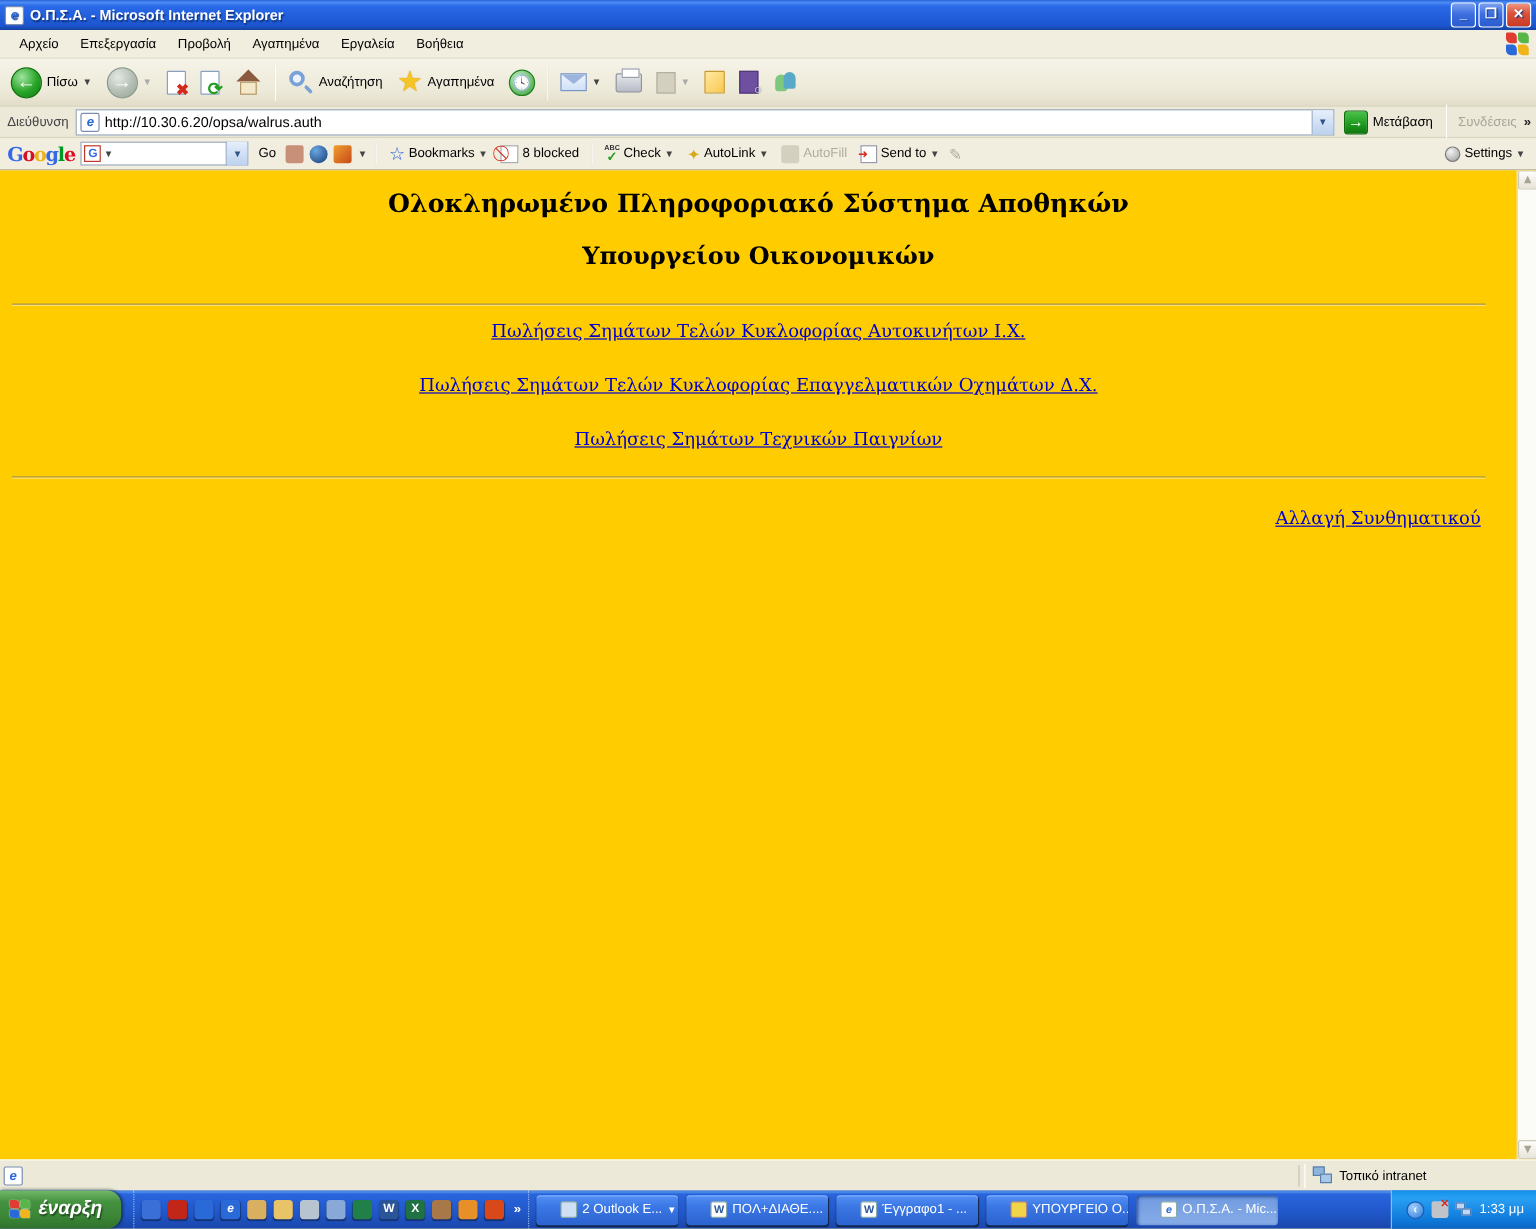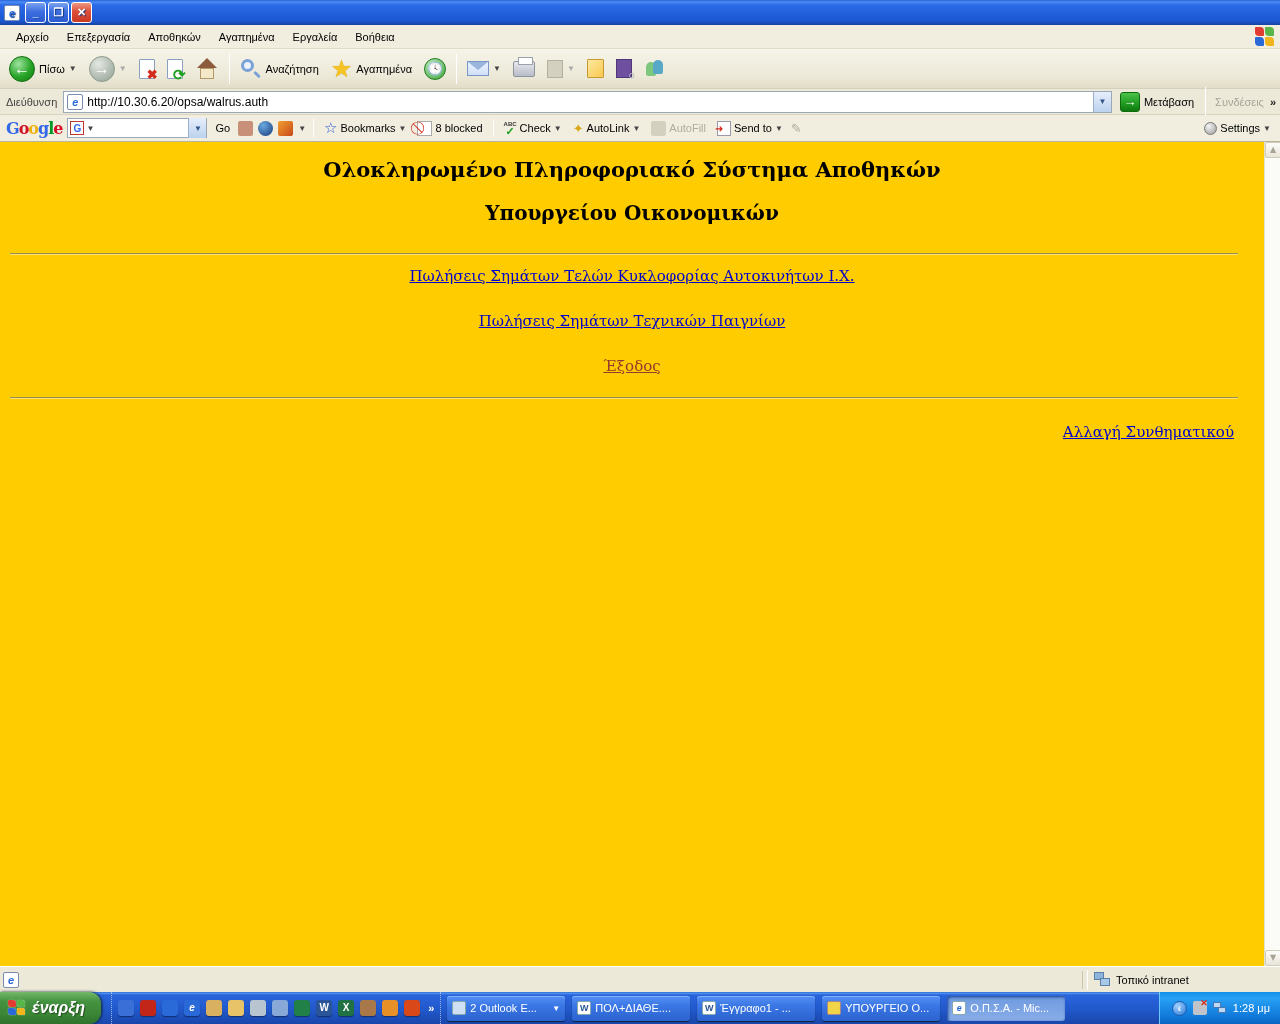--- a/index.html
+++ b/index.html
@@ -155,21 +155,21 @@
     background:linear-gradient(180deg,#74b86a 0%,#449240 30%,#3a8536 70%,#2e722b 100%);
     border-radius:0 12px 12px 0; box-shadow:1px 0 3px #123; color:#fff; font-weight:bold; font-style:italic; font-size:16px;
     text-shadow:1px 1px 1px #234f20; }
   .startflag { width:18px; height:16px; display:grid; grid-template-columns:8px 8px; grid-template-rows:7px 7px; gap:1px; }
   .startflag span { border-radius:1px 3px 1px 3px; box-shadow:0 0 1px #fff; }
   .ql { display:flex; align-items:center; gap:6px; padding:0 6px; border-left:1px dotted #9ab8f0; border-right:1px dotted #9ab8f0; }
   .ql-ico { width:16px; height:16px; border-radius:3px; color:#fff; font-size:10px; font-weight:bold; text-align:center; line-height:15px;
     box-shadow:0 1px 1px rgba(0,0,0,.4); }
   .ql-chev { color:#fff; font-weight:bold; margin-left:2px; }
   .tasks { flex:1; display:flex; align-items:center; gap:7px; padding:0 6px; min-width:0; }
-  .taskbtn { width:118px; height:25px; border-radius:3px; display:flex; align-items:center; gap:4px; padding:0 5px;
+  .taskbtn { width:118px; height:25px; border-radius:3px; display:flex; align-items:center; gap:4px; padding:0 20px;
     background:linear-gradient(180deg,#5490f4,#3a76e4 40%,#2b63cf); box-shadow:inset 0 1px 0 #7fb0ff, 0 1px 1px #123;
     color:#fff; font-size:11px; white-space:nowrap; overflow:hidden; }
   .taskbtn.active { background:linear-gradient(180deg,#6f9ae0,#88ade8); box-shadow:inset 1px 1px 3px #1a3f8f; }
   .task-ico { width:14px; height:14px; border-radius:2px; flex:none; font-size:9px; font-weight:bold; line-height:13px; text-align:center; }
   .task-ico.word { background:#fff; color:#2a5699; border:1px solid #8aa; }
   .task-ico.outlook { background:#cfe0f4; color:#2a5699; border:1px solid #8aa; }
   .task-ico.img { background:#f2d448; color:#704; border:1px solid #a88; }
   .task-ico.ie { background:#fff; color:#2a6ad8; font-style:italic; border:1px solid #8aa; }
   .task-caret { margin-left:auto; font-size:8px; }
   .tray { display:flex; align-items:center; gap:6px; padding:0 10px 0 12px;
@@ -187,31 +187,32 @@
   .clock { font-size:11px; color:#fff; }
 </style>
 </head>
 <body>
 
 <div class="screen">
   <div class="window">
 
     <div class="titlebar">
       <span class="ie-doc-icon">e</span>
+      <span class="titlebar-title">Ο.Π.Σ.Α. - Microsoft Internet Explorer</span>
       <span class="winbtns">
         <span class="winbtn">_</span>
         <span class="winbtn">❐</span>
         <span class="winbtn close">✕</span>
       </span>
     </div>
 
     <div class="menubar">
       <span class="menu-item">Αρχείο</span>
       <span class="menu-item">Επεξεργασία</span>
-      <span class="menu-item">Αποθηκών</span>
+      <span class="menu-item">Προβολή</span>
       <span class="menu-item">Αγαπημένα</span>
       <span class="menu-item">Εργαλεία</span>
       <span class="menu-item">Βοήθεια</span>
       <span class="menubar-spacer"></span>
       <span class="winlogo">
         <span class="wl1"></span>
           <span class="wl2"></span>
           <span class="wl3"></span>
           <span class="wl4"></span>
       </span>
@@ -354,22 +355,22 @@
       </span>
     </div>
 
     <div class="content">
       <div class="page-inner">
         <div class="page-h1">Ολοκληρωμένο Πληροφοριακό Σύστημα Αποθηκών</div>
         <div class="page-h2">Υπουργείου Οικονομικών</div>
         <hr class="page-hr">
         <div class="links-list">
           <a class="page-link">Πωλήσεις Σημάτων Τελών Κυκλοφορίας Αυτοκινήτων Ι.Χ.</a>
+          <a class="page-link">Πωλήσεις Σημάτων Τελών Κυκλοφορίας Επαγγελματικών Οχημάτων Δ.Χ.</a>
           <a class="page-link">Πωλήσεις Σημάτων Τεχνικών Παιγνίων</a>
-          <a class="page-link visited">Έξοδος</a>
         </div>
         <hr class="page-hr hr2">
         <div class="pw-row">
           <a class="pw-link">Αλλαγή Συνθηματικού</a>
         </div>
       </div>
       <div class="vscroll">
         <span class="sb-btn sb-up">▲</span>
         <span class="sb-btn sb-down">▼</span>
       </div>
@@ -440,16 +441,16 @@
           <span>Ο.Π.Σ.Α. - Mic...</span>
         </span>
       </span>
     <span class="tray">
       <span class="tray-chev">‹</span>
       <span class="tray-ico mute-ico"></span>
       <span class="tray-ico net-ico">
           <i></i>
           <i></i>
         </span>
-      <span class="clock">1:28 μμ</span>
+      <span class="clock">1:33 μμ</span>
     </span>
   </div>
 </div>
 
 </body></html>

